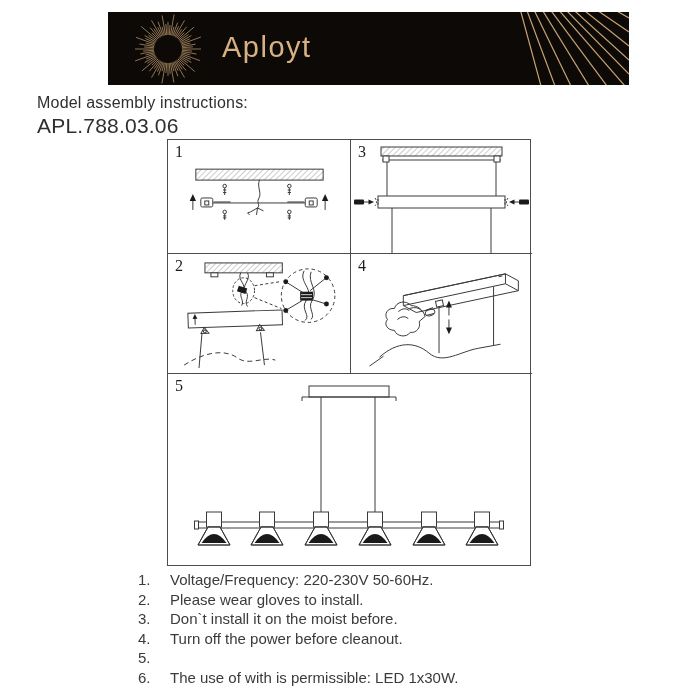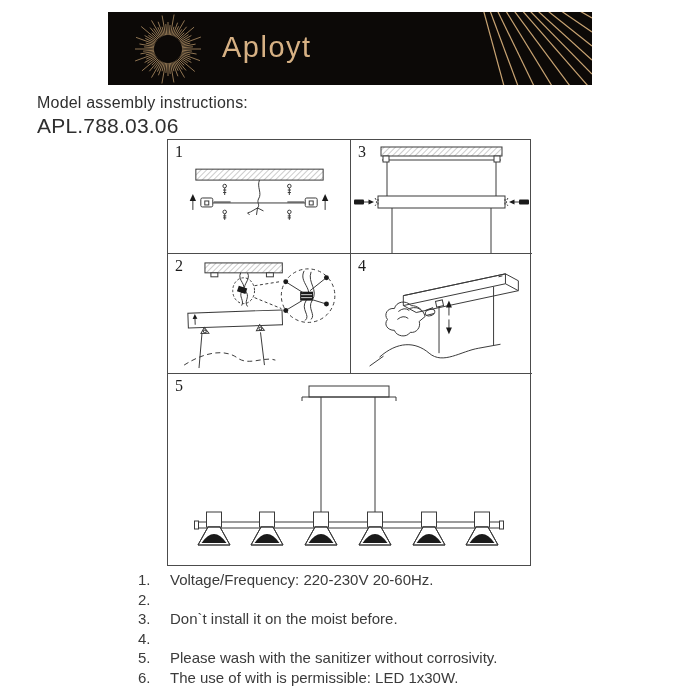--- a/index.html
+++ b/index.html
@@ -3,21 +3,21 @@
 <meta charset="utf-8">
 <style>
   html,body{margin:0;padding:0;}
   body{
     width:700px;height:700px;position:relative;background:#ffffff;
     font-family:"Liberation Sans", sans-serif;color:#3c3c3c;overflow:hidden;
   }
   
   .banner{
     position:absolute;left:108px;top:12px;width:484px;height:73px;
-    background:#0c0907;overflow:hidden;
+    background:#0c0907;overflow:hidden;padding-left:37px;
   }
   .sunburst{position:absolute;left:20px;top:-3px;width:80px;height:80px;}
   .brand{
     position:absolute;left:114px;top:50%;transform:translateY(-54%);
     font-size:29px;letter-spacing:1.5px;color:#d7b184;font-weight:400;
   }
   .fanrays{position:absolute;right:0;top:0;width:210px;height:73px;}
   
   .header{position:absolute;left:0;top:94px;width:700px;text-align:left;padding-left:37px;}
   .title{font-size:16px;color:#2f2f2f;letter-spacing:0.2px;}
@@ -361,33 +361,34 @@
           <path class="ln" d="M-6,153 L-16,171 L16,171 L6,153 Z" stroke-width="1.3"></path>
         </g>
       </g>
     </svg>
   </div>
 </div>
 
 <div class="instructions">
   <div class="irow">
     <span class="num">1.</span>
-    <span class="txt">Voltage/Frequency: 220-230V 20-60Hz.</span>
+    <span class="txt">Voltage/Frequency: 220-230V 50-60Hz.</span>
   </div>
   <div class="irow">
     <span class="num">2.</span>
+    <span class="txt">Please wear gloves to install.</span>
   </div>
   <div class="irow">
     <span class="num">3.</span>
     <span class="txt">Don`t install it on the moist before.</span>
   </div>
   <div class="irow">
     <span class="num">4.</span>
+    <span class="txt">Turn off the power before cleanout.</span>
   </div>
   <div class="irow">
     <span class="num">5.</span>
-    <span class="txt">Please wash with the sanitizer without corrosivity.</span>
   </div>
   <div class="irow">
     <span class="num">6.</span>
     <span class="txt">The use of with is permissible: LED 1x30W.</span>
   </div>
 </div>
 
 </body></html>

